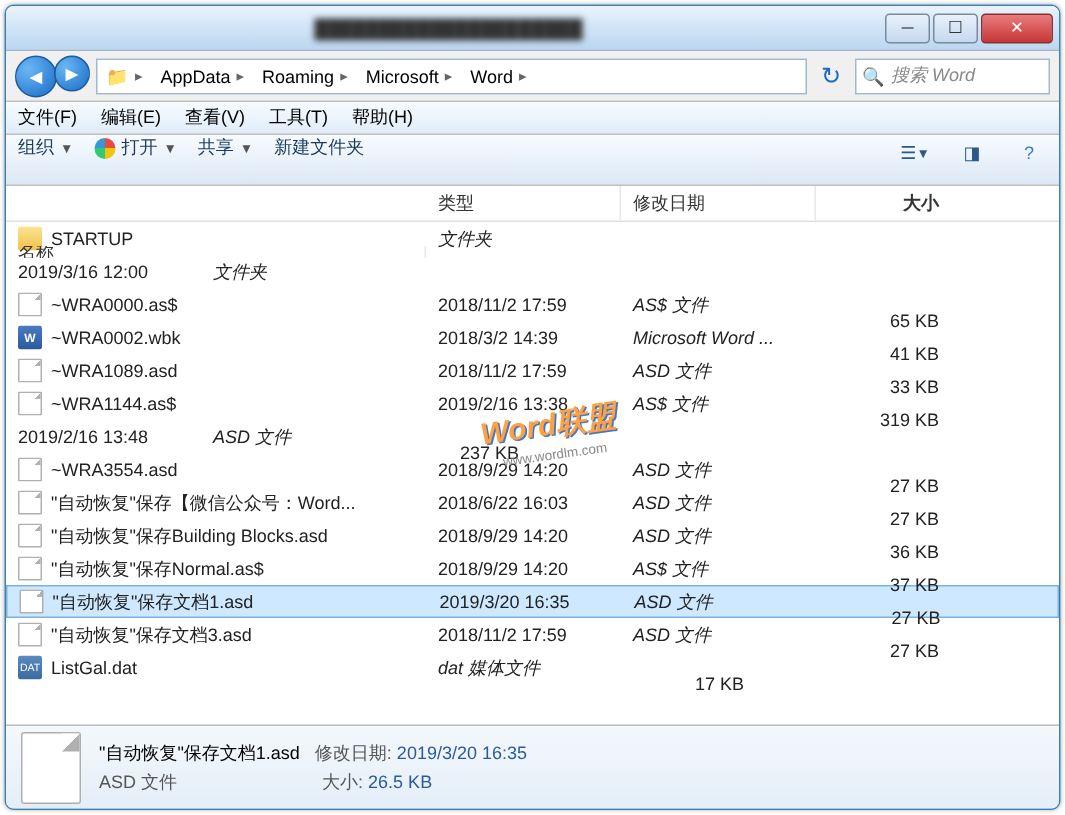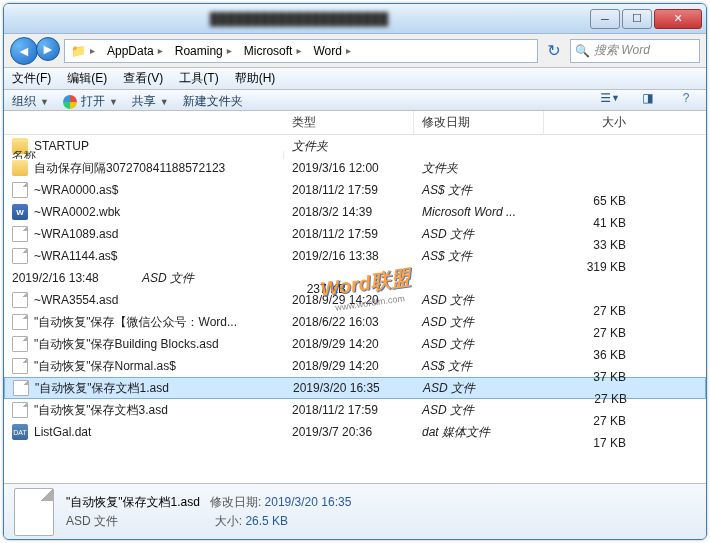--- a/index.html
+++ b/index.html
@@ -18,33 +18,33 @@
     .nav-fwd { margin-left: -2px; width: 24px; height: 24px; }
     .addr-bar { flex: 1; height: 24px; background: #fff; border: 1px solid #a0b8d0; display: flex; align-items: center; font-size: 12px; }
     .addr-seg { padding: 0 6px; display: flex; align-items: center; gap: 4px; height: 100%; cursor: pointer; }
     .addr-arrow { color: #666; font-size: 10px; }
     .folder-icon-sm { color: #e8b84a; }
     .refresh-btn { width: 24px; height: 24px; display: flex; align-items: center; justify-content: center; color: #1a6bc7; cursor: pointer; }
     .search-box { width: 130px; height: 24px; background: #fff; border: 1px solid #a0b8d0; display: flex; align-items: center; padding: 0 4px; font-size: 12px; color: #888; font-style: italic; }
     .search-box .mag { margin-right: 4px; color: #555; font-style: normal; }
     .menu-row { height: 22px; background: linear-gradient(to bottom, #f7fbff, #e0ecf8); display: flex; align-items: center; padding: 0 8px; gap: 16px; font-size: 12px; border-bottom: 1px solid #c0c0c0; }
     .menu-item { cursor: pointer; }
-    .toolbar-row { height: 21px; background: linear-gradient(to bottom, #f7fbff, #dce8f5); display: flex; align-items: flex-end; padding: 0 8px; gap: 14px; font-size: 12px; border-bottom: 1px solid #c0c0c0; }
+    .toolbar-row { height: 34px; background: linear-gradient(to bottom, #f7fbff, #dce8f5); display: flex; align-items: flex-start; padding: 0 8px; gap: 14px; font-size: 12px; border-bottom: 1px solid #c0c0c0; }
     .tb-item { display: flex; align-items: center; gap: 4px; cursor: pointer; color: #1a3a5a; }
     .tb-item .drop { font-size: 9px; color: #555; }
     .tb-spacer { flex: 1; }
     .tb-icon-btn { width: 24px; height: 24px; display: flex; align-items: center; justify-content: center; cursor: pointer; color: #2a5a8a; }
     .open-icon { width: 14px; height: 14px; background: conic-gradient(from 0deg, #e74c3c 0 90deg, #f1c40f 90deg 180deg, #2ecc71 180deg 270deg, #3498db 270deg 360deg); border-radius: 50%; }
     .file-list { flex: 1; background: #fff; overflow-y: auto; display: flex; flex-direction: column; }
     .list-header { display: flex; height: 24px; border-bottom: 1px solid #e0e0e0; font-size: 12px; color: #333; background: #fff; position: sticky; top: 0; }
     .col { padding: 4px 8px; border-right: 1px solid #e8e8e8; display: flex; align-items: center; overflow: hidden; white-space: nowrap; text-overflow: ellipsis; }
     .col-name { width: 280px; margin-top: 40px; }
     .col-date { width: 130px; }
     .col-type { width: 130px; }
-    .col-size { width: 90px; text-align: left; justify-content: flex-end; border-right: none; }
+    .col-size { width: 90px; text-align: left; justify-content: flex-end; border-right: none; font-weight: bold; }
     .list-body { flex: 1; }
     .file-row { display: flex; height: 22px; font-size: 12px; color: #222; align-items: center; cursor: pointer; }
     .file-row.selected { background: #cde8ff; border: 1px solid #7bb3e0; height: 22px; }
     .fname { width: 280px; padding: 0 8px; display: flex; align-items: center; gap: 6px; overflow: hidden; white-space: nowrap; text-overflow: ellipsis; }
     .fdate { width: 130px; padding: 0 8px; }
     .ftype { width: 130px; padding: 0 8px; overflow: hidden; white-space: nowrap; text-overflow: ellipsis; font-style: italic; }
     .fsize { width: 90px; padding: 0 8px; text-align: right; margin-top: 21px; }
     .icon { width: 16px; height: 16px; flex-shrink: 0; display: flex; align-items: center; justify-content: center; font-size: 12px; }
     .icon-folder { background: linear-gradient(to bottom, #fce393, #f0c14b); border-radius: 2px; }
     .icon-file { background: #fff; border: 1px solid #b0b0b0; border-radius: 1px; position: relative; }
@@ -143,24 +143,20 @@
     <div class="list-body" id="list-body">
         <div class="file-row">
           <div class="fname">
             <span class="icon icon-folder"></span>
             <span>STARTUP</span>
           </div>
           <div class="ftype">文件夹</div>
           <div class="fsize"></div>
         </div>
         <div class="file-row">
-          <div class="fname">
-            <span class="icon icon-folder"></span>
-            <span>自动保存间隔307270841188572123</span>
-          </div>
           <div class="fdate">2019/3/16 12:00</div>
           <div class="ftype">文件夹</div>
           <div class="fsize"></div>
         </div>
         <div class="file-row">
           <div class="fname">
             <span class="icon icon-file"></span>
             <span>~WRA0000.as$</span>
           </div>
           <div class="fdate">2018/11/2 17:59</div>
@@ -251,21 +247,20 @@
           </div>
           <div class="fdate">2018/11/2 17:59</div>
           <div class="ftype">ASD 文件</div>
           <div class="fsize">27 KB</div>
         </div>
         <div class="file-row">
           <div class="fname">
             <span class="icon icon-dat">DAT</span>
             <span>ListGal.dat</span>
           </div>
-          <div class="fdate">2019/3/7 20:36</div>
           <div class="ftype">dat 媒体文件</div>
           <div class="fsize">17 KB</div>
         </div>
       </div>
   </div>
 
   <div class="details-pane">
       <div class="details-icon"></div>
       <div style="display:flex;flex-direction:column;gap:2px;font-size:12px">
         <div><span>"自动恢复"保存文档1.asd</span>&nbsp;&nbsp;&nbsp;<span style="color:#555">修改日期:</span> <span style="color:#2a5a9e">2019/3/20 16:35</span></div>

